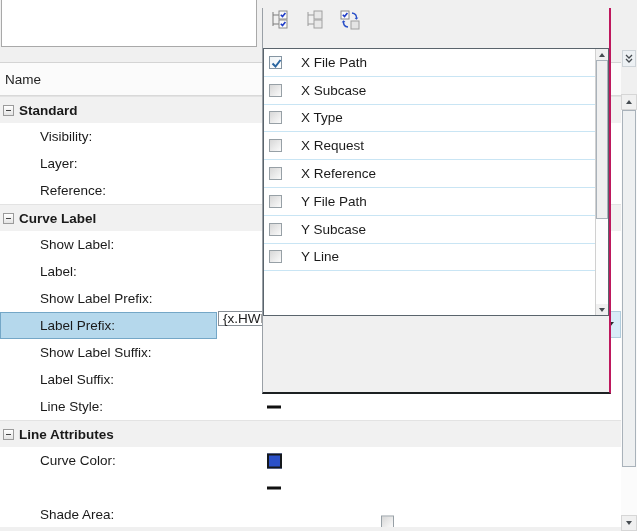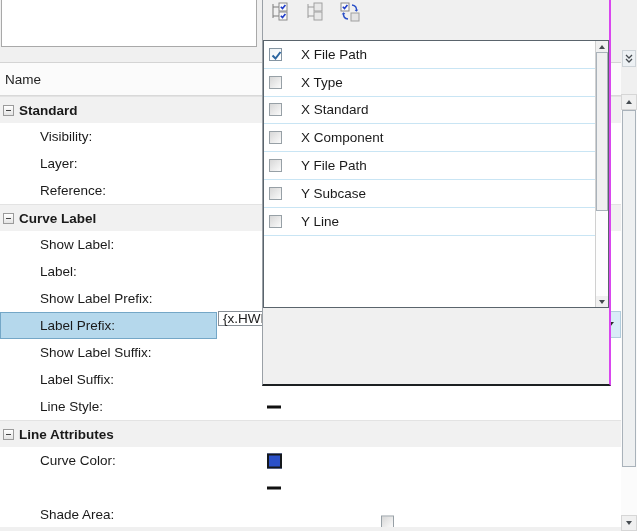--- a/index.html
+++ b/index.html
@@ -42,22 +42,22 @@
 
   
   .combo { position:absolute; left:218px; top:311px; height:27px; z-index:5; }
   .combo-field { position:absolute; left:0; top:0; width:381px; height:15px; background:#fff;
     border:1px solid #888f96; display:flex; align-items:center; padding-left:4px; font-size:13.5px; }
   .combo-btn { position:absolute; left:381px; top:0; width:22px; height:27px;
     background:#d9ecf8; border:1px solid #b2cddd; display:flex; align-items:center; justify-content:center; }
   .tri-down-big { width:0; height:0; border-left:4px solid transparent; border-right:4px solid transparent; border-top:5px solid #2a2a2a; }
 
   
-  .popup { position:absolute; left:262px; top:0; width:349px; height:386px; background:#f0f0f0;
-    border-left:1px solid #9aa0a6; border-right:2px solid #d946ef; border-bottom:2px solid #1c2022; z-index:10; }
+  .popup { position:absolute; left:262px; top:8px; width:349px; height:386px; background:#f0f0f0;
+    border-left:1px solid #9aa0a6; border-right:2px solid #be185d; border-bottom:2px solid #1c2022; z-index:10; }
   .popup-toolbar { position:absolute; left:0; top:0; width:100%; height:40px; }
   .tbtn { position:absolute; top:3px; width:22px; height:22px; display:flex; align-items:center; justify-content:center; }
   .popup-list { position:absolute; left:0; top:40px; width:346px; height:268px; background:#ffffff;
     border:1px solid #5a646c; overflow:hidden; }
   .list-rows { position:absolute; left:0; top:0; width:333px; }
   .lrow { height:27.8px; display:flex; align-items:center; padding-left:5px;
     border-bottom:1px solid #c9e5f4; background:#fff; }
   .lrow .llbl { margin-left:19px; font-size:13.5px; white-space:nowrap; }
   .list-scroll { position:absolute; right:0; top:0; width:13px; height:266px; background:#fdfdfd;
     border-left:1px solid #d0d0d0; }
@@ -203,29 +203,33 @@
           <div class="lrow">
             <div class="cbx checked">
               <svg width="13" height="13" viewBox="0 0 13 13">
                 <polyline points="2.5,6.5 5.5,9.5 10.5,3" fill="none" stroke="#2b66a0" stroke-width="2"></polyline>
               </svg>
             </div>
             <span class="llbl">X File Path</span>
           </div>
           <div class="lrow">
             <div class="cbx"></div>
+            <span class="llbl">X Subcase</span>
+          </div>
+          <div class="lrow">
+            <div class="cbx"></div>
             <span class="llbl">X Type</span>
           </div>
           <div class="lrow">
             <div class="cbx"></div>
-            <span class="llbl">X Standard</span>
-          </div>
-          <div class="lrow">
-            <div class="cbx"></div>
-            <span class="llbl">X Component</span>
+            <span class="llbl">X Request</span>
+          </div>
+          <div class="lrow">
+            <div class="cbx"></div>
+            <span class="llbl">X Reference</span>
           </div>
           <div class="lrow">
             <div class="cbx"></div>
             <span class="llbl">Y File Path</span>
           </div>
           <div class="lrow">
             <div class="cbx"></div>
             <span class="llbl">Y Subcase</span>
           </div>
           <div class="lrow">

